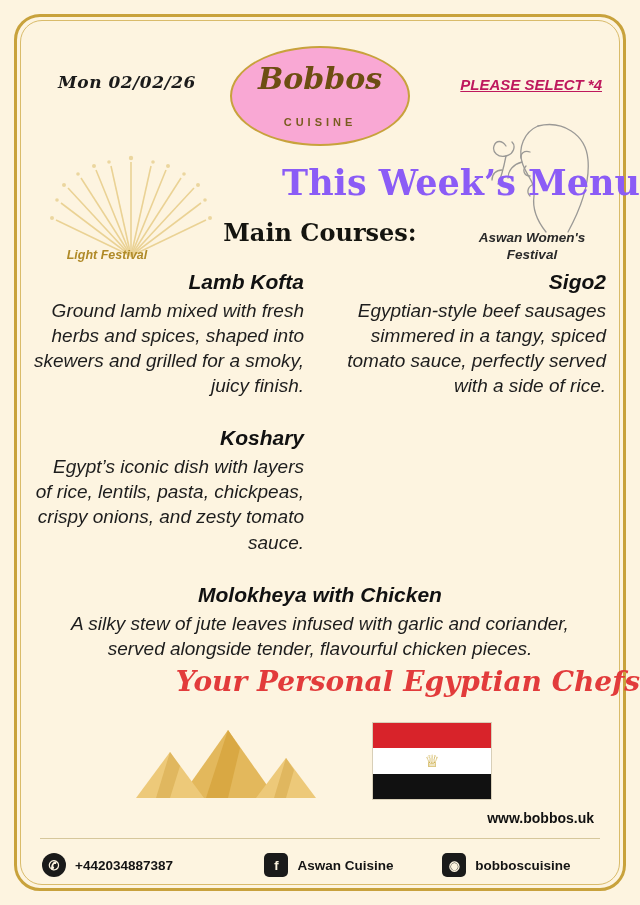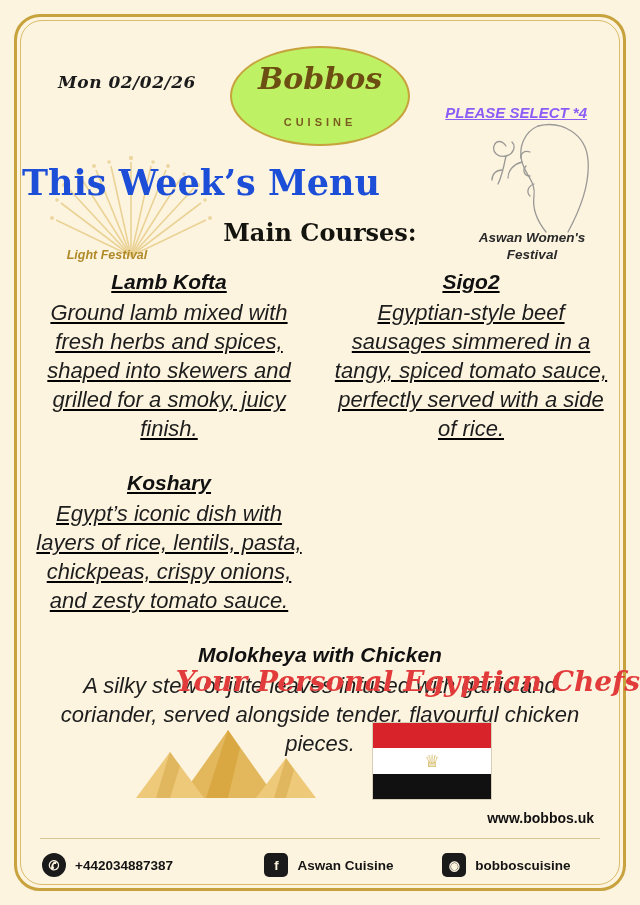--- a/index.html
+++ b/index.html
@@ -54,21 +54,21 @@
   }
   .logo {
     position: absolute;
     left: 50%;
     transform: translateX(-50%);
     top: -8px;
     width: 176px;
     height: 96px;
     border: 2.5px solid #c8a23c;
     border-radius: 50%;
-    background: #bef264;
+    background: #f9a8d4;
     display: flex;
     flex-direction: column;
     align-items: center;
     justify-content: center;
   }
   .logo-name {
     font-family: "DejaVu Serif", serif;
     font-style: italic;
     font-weight: bold;
     font-size: 30px;
@@ -77,28 +77,27 @@
   }
   .logo-sub {
     margin-top: 22px;
     font-size: 11px;
     letter-spacing: 4px;
     color: #7a5c20;
     font-weight: bold;
   }
   .please-select {
     position: absolute;
-    right: 23px; top: 22px;
+    right: 8px; top: 22px;
     font-size: 15px;
     font-weight: bold;
     font-style: italic;
     text-decoration: underline;
-    color: #8b5cf6;
+    color: #be185d;
     font-family: "Liberation Sans", sans-serif;
-    margin-top: 28px;
   }
 
   
   .firework {
     position: absolute;
     left: 36px;
     top: 128px;
     width: 190px;
     height: 135px;
     opacity: 0.75;
@@ -134,25 +133,25 @@
     color: #2a2a2a;
     line-height: 1.25;
     font-style: italic;
   }
 
   
   .title-week {
     position: absolute;
     top: 162px;
     left: 0; right: 0;
-    text-align: left;
+    text-align: right;
     font-family: "DejaVu Serif", serif;
     font-weight: bold;
     font-size: 35px;
-    color: #1d4ed8;
+    color: #8b5cf6;
     margin-left: 22px;
   }
   .title-main {
     position: absolute;
     top: 218px;
     left: 0; right: 0;
     text-align: center;
     font-family: "DejaVu Serif", serif;
     font-weight: bold;
     font-size: 24px;
@@ -165,34 +164,33 @@
     top: 262px;
     left: 18px;
     right: 18px;
   }
   .row {
     display: flex;
   }
   .col {
     width: 50%;
     box-sizing: border-box;
-    padding: 0 8px;
-    text-align: center;
-    text-decoration: underline;
+    padding: 0 16px;
+    text-align: right;
   }
   .dish-name {
     font-size: 21px;
     font-weight: bold;
     font-style: italic;
     color: #111;
     margin: 8px 0 4px;
     font-family: "Liberation Sans", sans-serif;
   }
   .dish-desc {
-    font-size: 22px;
+    font-size: 19px;
     font-style: italic;
     color: #1d1d1d;
     line-height: 1.32;
     margin: 0 auto;
     max-width: 295px;
   }
   .full {
     width: 100%;
     text-align: center;
     padding: 0 8px;

